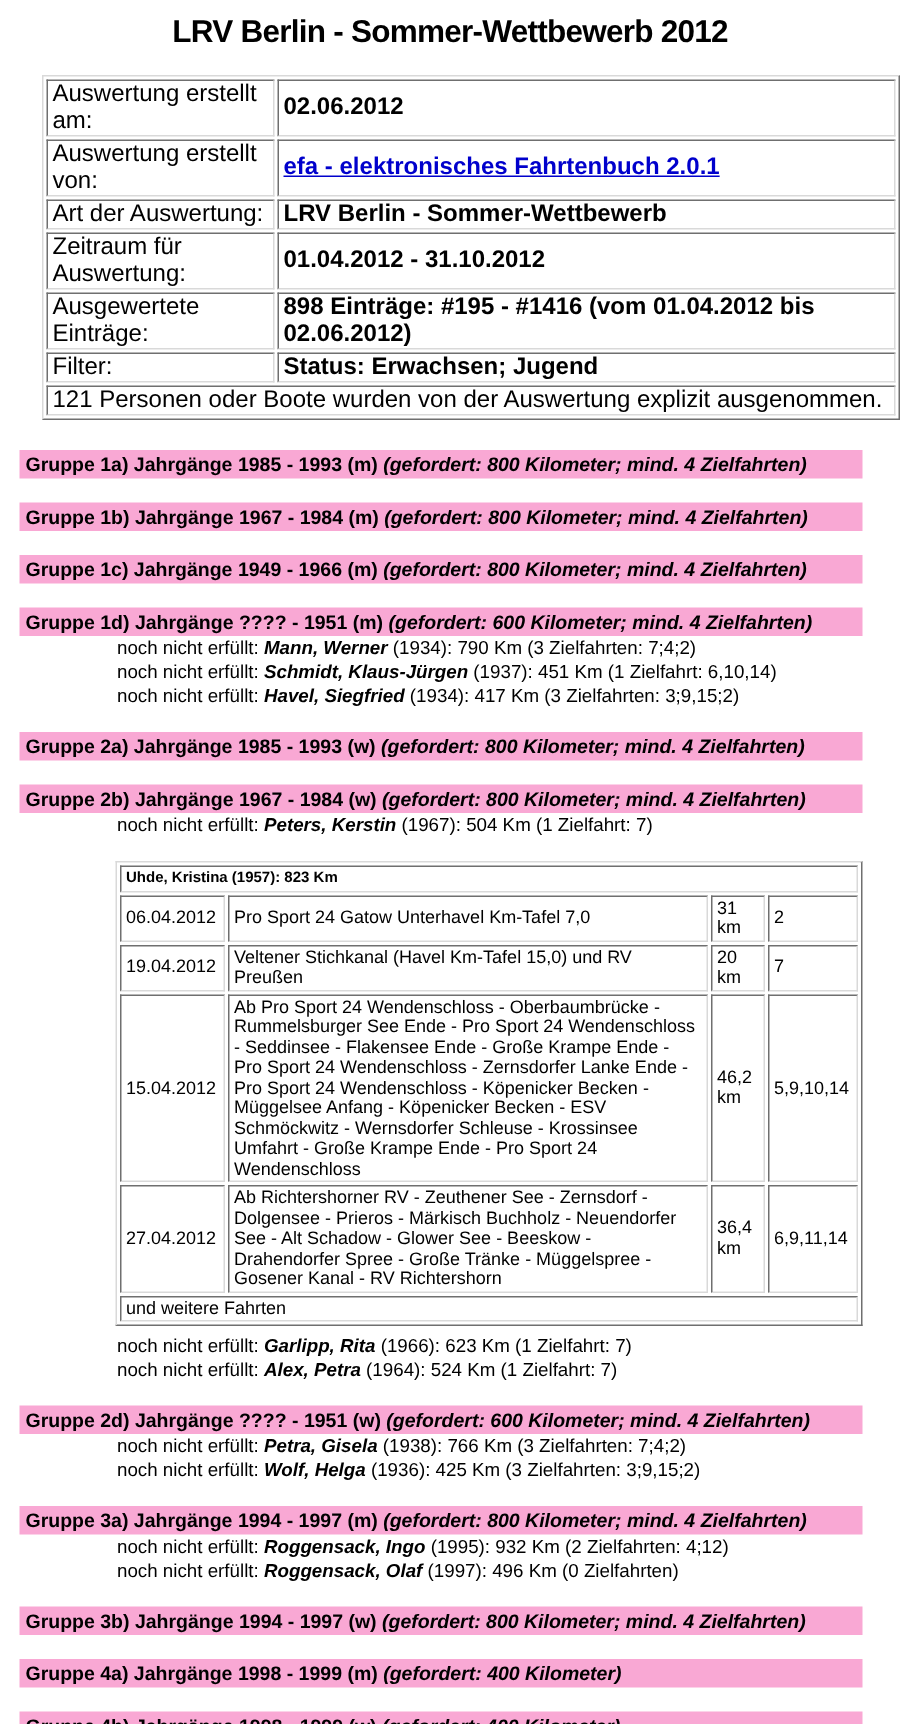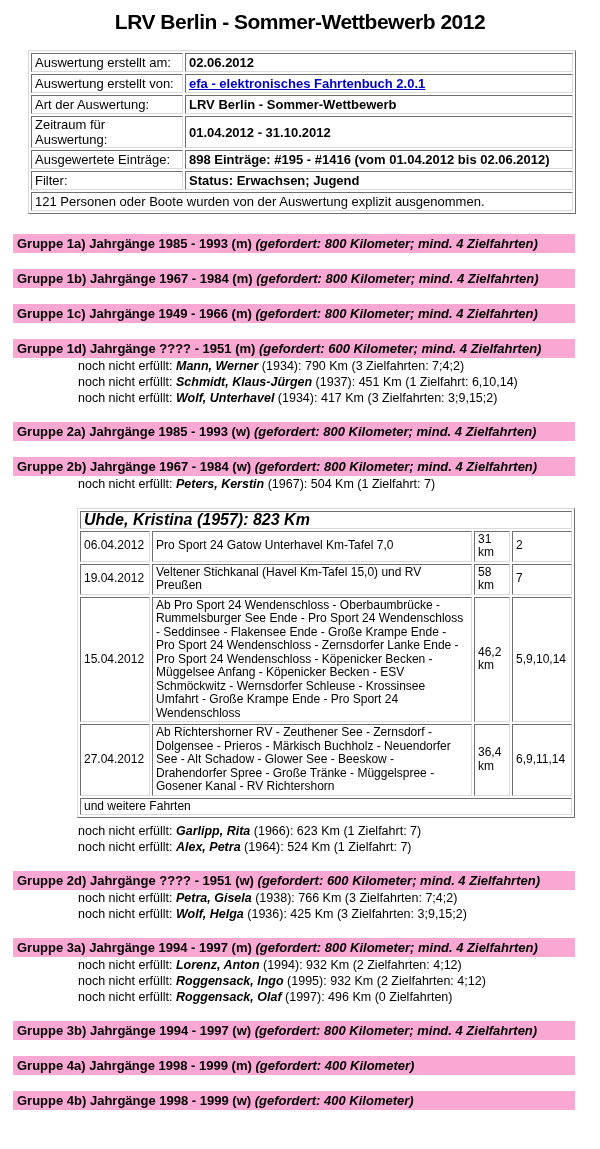--- a/index.html
+++ b/index.html
@@ -22,21 +22,21 @@
     border-spacing:2px;
     border:1px solid;
     border-color:#d9d9d9 #6f6f6f #6f6f6f #d9d9d9;
     background:#fff;
   }
   table.classic td {
     border:1px solid;
     border-color:#6f6f6f #d9d9d9 #d9d9d9 #6f6f6f;
     padding:0 3px;
   }
-  .info-table { margin-left:28px; font-size:13px; }
+  .info-table { margin-left:28px; font-size:16px; }
   .info-table td { height:17px; vertical-align:middle; }
   .info-table td.lbl { width:144px; font-weight:normal; }
   .info-table td.val { font-weight:bold; min-width:380px; }
   .info-table a {
     color:#0000cc;
     font-weight:bold;
     text-decoration:underline;
     cursor:pointer;
   }
   .info-table td.footnote { font-weight:normal; }
@@ -54,21 +54,21 @@
   .member { margin-left:65px; line-height:16px; font-size:12.5px; }
   .member b { font-weight:bold;font-style:italic; }
 
   table.trips {
     margin:3px 0 5px 64px;
     width:calc(100% - 64px);
     font-size:12px;
     line-height:13.5px;
   }
   table.trips td { padding:1px 3px; vertical-align:middle; }
-  table.trips td.person-header { font-weight:bold; font-size:16px;font-style:italic; }
+  table.trips td.person-header { font-weight:bold; font-size:10px; }
   table.trips td.date { width:62px; white-space:nowrap; }
   table.trips td.dist { width:28px; }
   table.trips td.dest { width:52px; }
   table.trips td.more { font-weight:normal; }
 </style>
 </head>
 <body>
 
 <div class="content">
 
@@ -115,21 +115,21 @@
       <div class="group">
         <div class="group-header"><span class="name">Gruppe 1b) Jahrgänge 1967 - 1984 (m) </span><span class="req">(gefordert: 800 Kilometer; mind. 4 Zielfahrten)</span></div>
       </div>
       <div class="group">
         <div class="group-header"><span class="name">Gruppe 1c) Jahrgänge 1949 - 1966 (m) </span><span class="req">(gefordert: 800 Kilometer; mind. 4 Zielfahrten)</span></div>
       </div>
       <div class="group">
         <div class="group-header"><span class="name">Gruppe 1d) Jahrgänge ???? - 1951 (m) </span><span class="req">(gefordert: 600 Kilometer; mind. 4 Zielfahrten)</span></div>
         <div class="member"><span>noch nicht erfüllt: </span><b>Mann, Werner</b><span> (1934): 790 Km (3 Zielfahrten: 7;4;2)</span></div>
         <div class="member"><span>noch nicht erfüllt: </span><b>Schmidt, Klaus-Jürgen</b><span> (1937): 451 Km (1 Zielfahrt: 6,10,14)</span></div>
-        <div class="member"><span>noch nicht erfüllt: </span><b>Wolf, Unterhavel</b><span> (1934): 417 Km (3 Zielfahrten: 3;9,15;2)</span></div>
+        <div class="member"><span>noch nicht erfüllt: </span><b>Havel, Siegfried</b><span> (1934): 417 Km (3 Zielfahrten: 3;9,15;2)</span></div>
       </div>
       <div class="group">
         <div class="group-header"><span class="name">Gruppe 2a) Jahrgänge 1985 - 1993 (w) </span><span class="req">(gefordert: 800 Kilometer; mind. 4 Zielfahrten)</span></div>
       </div>
       <div class="group">
         <div class="group-header"><span class="name">Gruppe 2b) Jahrgänge 1967 - 1984 (w) </span><span class="req">(gefordert: 800 Kilometer; mind. 4 Zielfahrten)</span></div>
         <div class="member"><span>noch nicht erfüllt: </span><b>Peters, Kerstin</b><span> (1967): 504 Km (1 Zielfahrt: 7)</span></div>
       </div>
       <div class="group">
         <table class="classic trips">
@@ -139,21 +139,21 @@
             </tr>
             <tr>
               <td class="date">06.04.2012</td>
               <td class="route">Pro Sport 24 Gatow Unterhavel Km-Tafel 7,0</td>
               <td class="dist">31 km</td>
               <td class="dest">2</td>
             </tr>
             <tr>
               <td class="date">19.04.2012</td>
               <td class="route">Veltener Stichkanal (Havel Km-Tafel 15,0) und RV Preußen</td>
-              <td class="dist">58 km</td>
+              <td class="dist">20 km</td>
               <td class="dest">7</td>
             </tr>
             <tr>
               <td class="date">15.04.2012</td>
               <td class="route">Ab Pro Sport 24 Wendenschloss - Oberbaumbrücke - Rummelsburger See Ende - Pro Sport 24 Wendenschloss - Seddinsee - Flakensee Ende - Große Krampe Ende - Pro Sport 24 Wendenschloss - Zernsdorfer Lanke Ende - Pro Sport 24 Wendenschloss - Köpenicker Becken - Müggelsee Anfang - Köpenicker Becken - ESV Schmöckwitz - Wernsdorfer Schleuse - Krossinsee Umfahrt - Große Krampe Ende - Pro Sport 24 Wendenschloss</td>
               <td class="dist">46,2 km</td>
               <td class="dest">5,9,10,14</td>
             </tr>
             <tr>
               <td class="date">27.04.2012</td>
@@ -169,21 +169,20 @@
         <div class="member"><span>noch nicht erfüllt: </span><b>Garlipp, Rita</b><span> (1966): 623 Km (1 Zielfahrt: 7)</span></div>
         <div class="member"><span>noch nicht erfüllt: </span><b>Alex, Petra</b><span> (1964): 524 Km (1 Zielfahrt: 7)</span></div>
       </div>
       <div class="group">
         <div class="group-header"><span class="name">Gruppe 2d) Jahrgänge ???? - 1951 (w) </span><span class="req">(gefordert: 600 Kilometer; mind. 4 Zielfahrten)</span></div>
         <div class="member"><span>noch nicht erfüllt: </span><b>Petra, Gisela</b><span> (1938): 766 Km (3 Zielfahrten: 7;4;2)</span></div>
         <div class="member"><span>noch nicht erfüllt: </span><b>Wolf, Helga</b><span> (1936): 425 Km (3 Zielfahrten: 3;9,15;2)</span></div>
       </div>
       <div class="group">
         <div class="group-header"><span class="name">Gruppe 3a) Jahrgänge 1994 - 1997 (m) </span><span class="req">(gefordert: 800 Kilometer; mind. 4 Zielfahrten)</span></div>
-        <div class="member"><span>noch nicht erfüllt: </span><b>Lorenz, Anton</b><span> (1994): 932 Km (2 Zielfahrten: 4;12)</span></div>
         <div class="member"><span>noch nicht erfüllt: </span><b>Roggensack, Ingo</b><span> (1995): 932 Km (2 Zielfahrten: 4;12)</span></div>
         <div class="member"><span>noch nicht erfüllt: </span><b>Roggensack, Olaf</b><span> (1997): 496 Km (0 Zielfahrten)</span></div>
       </div>
       <div class="group">
         <div class="group-header"><span class="name">Gruppe 3b) Jahrgänge 1994 - 1997 (w) </span><span class="req">(gefordert: 800 Kilometer; mind. 4 Zielfahrten)</span></div>
       </div>
       <div class="group">
         <div class="group-header"><span class="name">Gruppe 4a) Jahrgänge 1998 - 1999 (m) </span><span class="req">(gefordert: 400 Kilometer)</span></div>
       </div>
       <div class="group">

